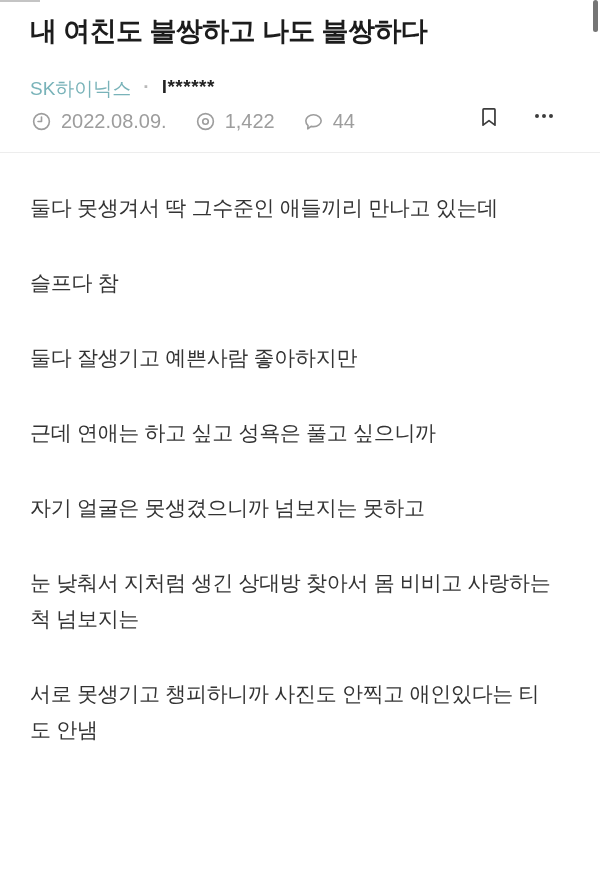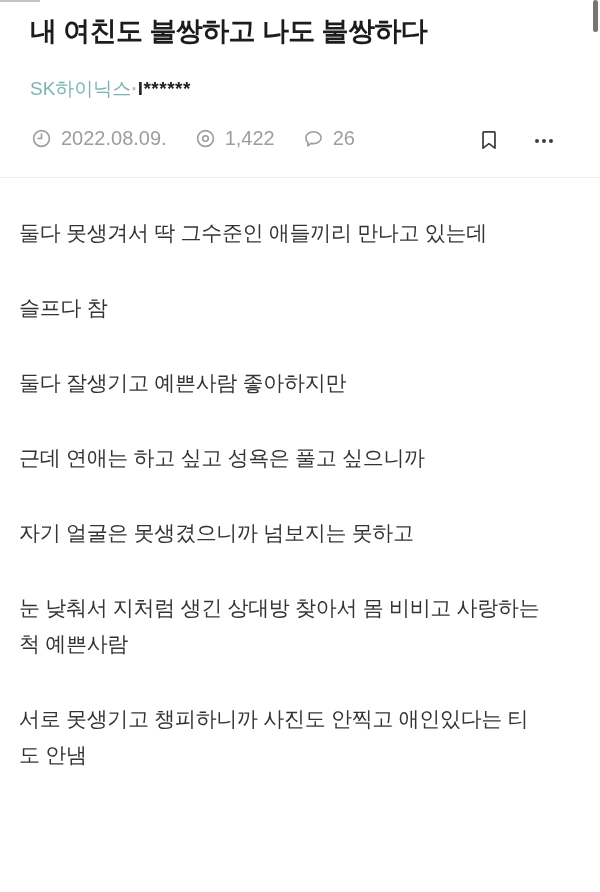--- a/index.html
+++ b/index.html
@@ -34,31 +34,29 @@
   h1.post-title {
     font-size: 27px;
     line-height: 37px;
     font-weight: 700;
     color: #1c1c1c;
     letter-spacing: -0.6px;
   }
   .author-line {
     margin-top: 26px;
     display: flex;
-    align-items: center;
-    gap: 0;
+    gap: 12px;
     font-size: 19px;
   }
   .author-company { color: #79b3b9; }
   .author-sep { color: #b9b9b9; font-weight: 700; }
   .author-username { color: #222222; font-weight: 600; letter-spacing: 0.5px; }
   .meta-row {
-    margin-top: 25px;
     display: flex;
-    align-items: flex-start;
+    align-items: flex-end;
     font-size: 20px;
     color: #9d9d9d;
   }
   .meta-item {
     display: flex;
     align-items: center;
     gap: 8px;
     margin-right: 27px;
   }
   .meta-item svg { display: block; }
@@ -70,21 +68,21 @@
     cursor: pointer;
     display: flex;
     align-items: center;
   }
   .bookmark-button { margin-right: 28px; }
   .divider {
     border: none;
     border-top: 1px solid #ededed;
     margin-top: 19px;
   }
-  main { padding: 37px 30px 0 19px; }
+  main { padding: 37px 30px 0 30px; }
   main p {
     font-size: 21px;
     line-height: 36px;
     color: #333333;
     letter-spacing: -0.3px;
     margin-bottom: 39px;
     white-space: pre-line;
   }
 </style>
 </head>
@@ -125,21 +123,21 @@
         </span>
         <span>1,422</span>
       </span>
 
       <span class="meta-item">
         <span>
           <svg width="23" height="23" viewBox="0 0 24 24" fill="none" stroke="#9d9d9d" stroke-width="1.7" stroke-linejoin="round">
             <path d="M12 5c4.4 0 8 2.8 8 6.2s-3.6 6.2-8 6.2c-.9 0-1.7-.1-2.5-.3L6 19.6l.3-3.2C4.9 15.3 4 13.4 4 11.2 4 7.8 7.6 5 12 5z"></path>
           </svg>
         </span>
-        <span>26</span>
+        <span>44</span>
       </span>
 
       <span class="meta-spacer"></span>
 
       <button class="icon-button bookmark-button">
         <span>
           <svg width="26" height="26" viewBox="0 0 24 24" fill="none" stroke="#3c3c3c" stroke-width="1.6" stroke-linejoin="round">
             <path d="M7.2 4.5h9.6c.4 0 .7.3.7.7v14.3l-5.5-4.2-5.5 4.2V5.2c0-.4.3-.7.7-.7z"></path>
           </svg>
         </span>
@@ -160,18 +158,18 @@
 
   <hr class="divider">
 
   <main>
     <p>둘다 못생겨서 딱 그수준인 애들끼리 만나고 있는데</p>
     <p>슬프다 참</p>
     <p>둘다 잘생기고 예쁜사람 좋아하지만</p>
     <p>근데 연애는 하고 싶고 성욕은 풀고 싶으니까</p>
     <p>자기 얼굴은 못생겼으니까 넘보지는 못하고</p>
     <p>눈 낮춰서 지처럼 생긴 상대방 찾아서 몸 비비고 사랑하는
-척 예쁜사람</p>
+척 넘보지는</p>
     <p>서로 못생기고 챙피하니까 사진도 안찍고 애인있다는 티
 도 안냄</p>
   </main>
 
 </div>
 
 </body></html>

